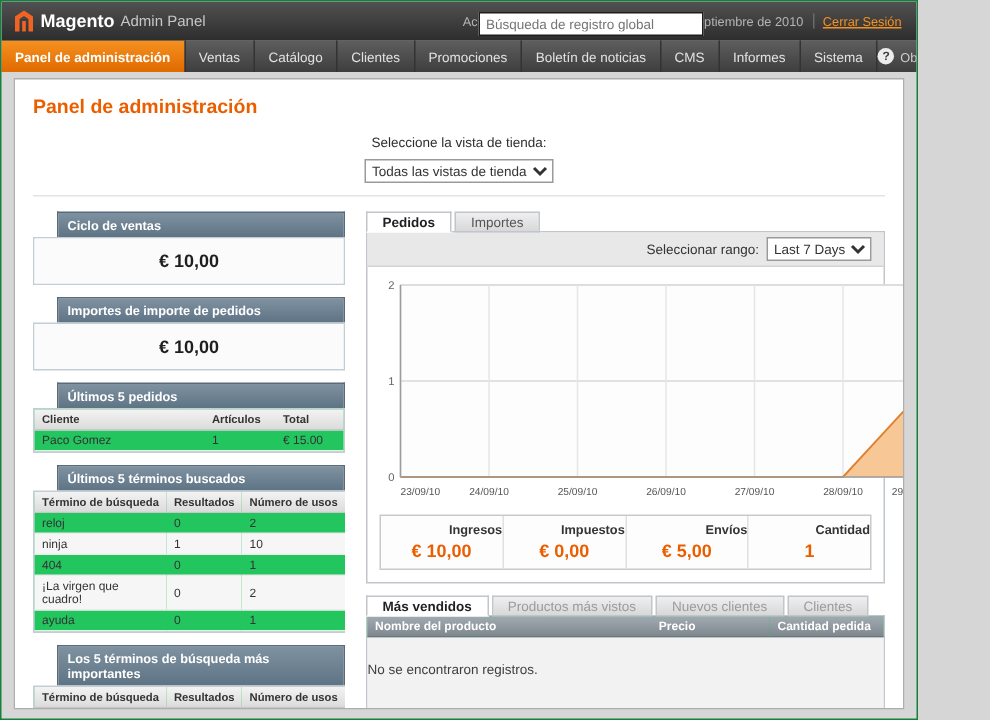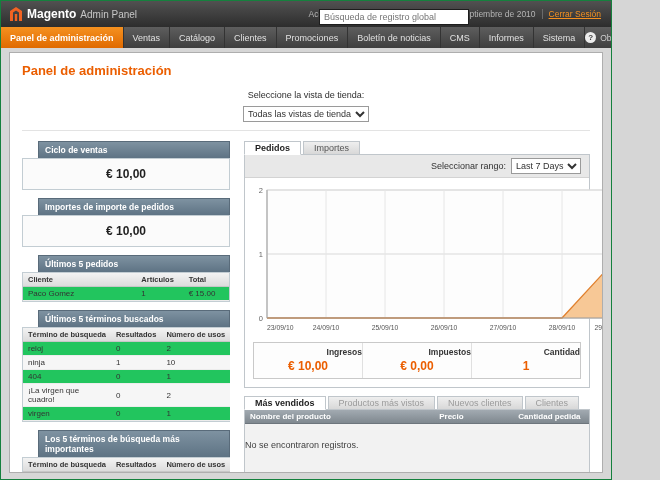--- a/index.html
+++ b/index.html
@@ -199,21 +199,21 @@
                     <td>404</td>
                     <td class="num">0</td>
                     <td class="num">1</td>
                   </tr>
                   <tr>
                     <td>¡La virgen que cuadro!</td>
                     <td class="num">0</td>
                     <td class="num">2</td>
                   </tr>
                   <tr>
-                    <td>virgen</td>
+                    <td>ayuda</td>
                     <td class="num">0</td>
                     <td class="num">1</td>
                   </tr>
                 </tbody>
               </table>
             </div>
           </div>
 
           <div class="panel">
             <div class="panel-head">Los 5 términos de búsqueda más importantes</div>
@@ -288,20 +288,24 @@
             <div class="stats">
               <div class="stat">
                 <div class="stat-label">Ingresos</div>
                 <div class="stat-value">€ 10,00</div>
               </div>
               <div class="stat">
                 <div class="stat-label">Impuestos</div>
                 <div class="stat-value">€ 0,00</div>
               </div>
               <div class="stat">
+                <div class="stat-label">Envíos</div>
+                <div class="stat-value">€ 5,00</div>
+              </div>
+              <div class="stat">
                 <div class="stat-label">Cantidad</div>
                 <div class="stat-value">1</div>
               </div>
             </div>
           </div>
 
           <div class="bottom-block">
             <div class="tabs">
               <div class="tab active">Más vendidos</div>
               <div class="tab dim">Productos más vistos</div>

